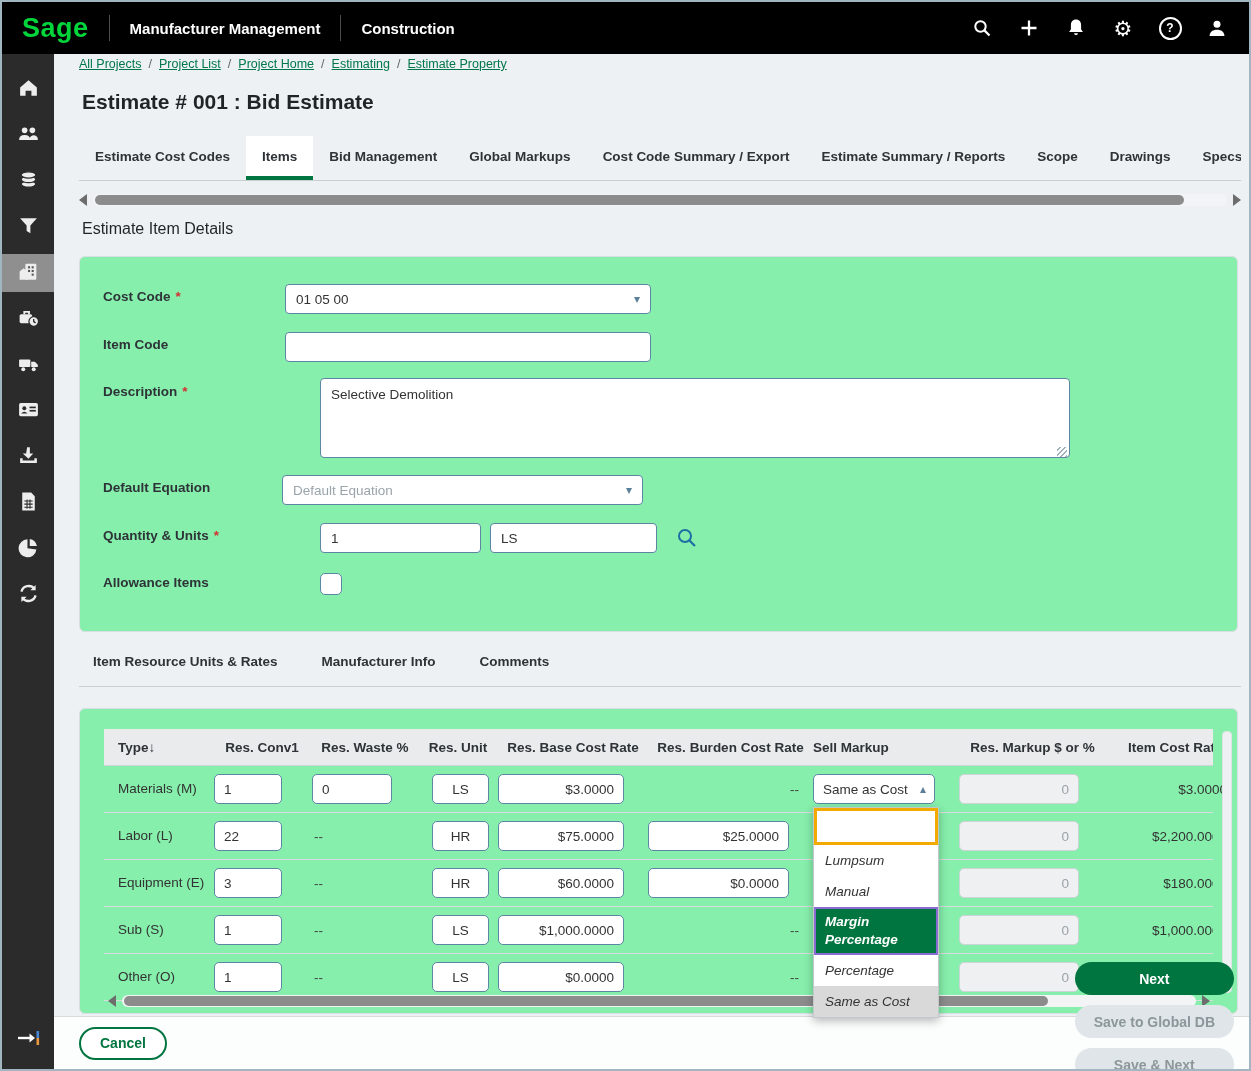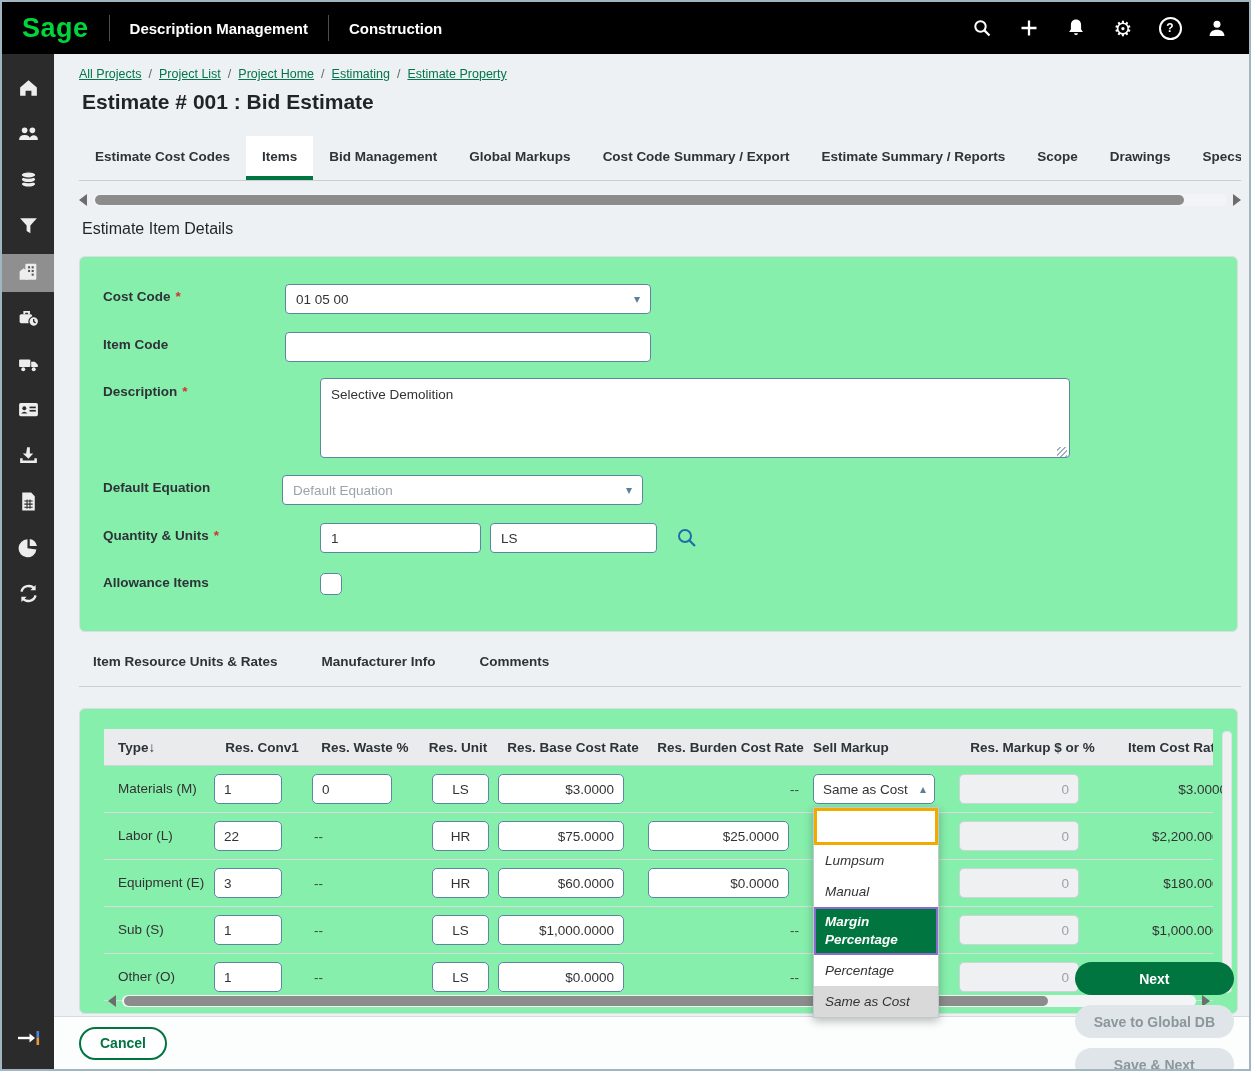--- a/index.html
+++ b/index.html
@@ -13,21 +13,21 @@
   .ticons{margin-left:auto;display:flex;align-items:center;gap:23px;}
   .ticon{width:24px;height:24px;display:flex;align-items:center;justify-content:center;cursor:pointer;}
   .helpcirc{width:19px;height:19px;border-radius:50%;border:2px solid #fff;color:#fff;font-weight:bold;font-size:12px;display:flex;align-items:center;justify-content:center;}
   
   .sidebar{position:absolute;top:52px;left:0;bottom:0;width:52px;background:#2b2b2b;display:flex;flex-direction:column;align-items:center;padding-top:16px;gap:8px;box-sizing:border-box;}
   .s-item{width:52px;height:38px;display:flex;align-items:center;justify-content:center;cursor:pointer;}
   .s-item.active{background:#8f8f8f;}
   .collapse{position:absolute;bottom:16px;left:0;width:52px;display:flex;justify-content:center;cursor:pointer;}
   
   .main{position:absolute;left:52px;top:52px;right:0;bottom:0;background:#eef1f3;}
-  .breadcrumb{position:absolute;left:25px;top:13px;font-size:12.5px;display:flex;gap:7px;align-items:center;}
+  .breadcrumb{position:absolute;left:25px;top:3px;font-size:12.5px;display:flex;gap:7px;align-items:center;}
   .bc-link{color:#00764a;text-decoration:underline;cursor:pointer;}
   .bc-sep{color:#5d6a63;}
   .page-title{position:absolute;left:28px;top:36px;font-size:21px;font-weight:bold;color:#1f2428;}
   
   .tabsbar{position:absolute;left:25px;top:82px;width:1162px;height:44px;border-bottom:1px solid #c9ced3;display:flex;align-items:stretch;gap:0;overflow:hidden;}
   .tab{display:flex;align-items:center;font-size:13.5px;font-weight:bold;color:#2e3338;padding:0 16px;cursor:pointer;white-space:nowrap;border-bottom:4px solid transparent;box-sizing:border-box;}
   .tab.active{background:#fff;border-bottom:4px solid #00753f;}
   
   .hscroll{display:flex;align-items:center;}
   .hs-top{position:absolute;left:25px;top:138px;width:1162px;height:15px;}
@@ -96,21 +96,21 @@
   .gear{font-size:21px;color:#fff;line-height:1;}
 </style>
 </head>
 <body>
 
 <div class="window">
 
   <div class="topbar">
     <span class="brand">Sage</span>
     <span class="tsep"></span>
-    <span class="ttitle">Description Management</span>
+    <span class="ttitle">Manufacturer Management</span>
     <span class="tsep"></span>
     <span class="ttitle">Construction</span>
     <div class="ticons">
       <span class="ticon">
         <svg width="22" height="22" viewBox="0 0 22 22">
             <circle cx="9.5" cy="9.5" r="5.2" fill="none" stroke="#fff" stroke-width="2"></circle>
             <path d="M13.4 13.4 L18.5 18.5" stroke="#fff" stroke-width="2.2"></path>
           </svg>
       </span>
       <span class="ticon">

